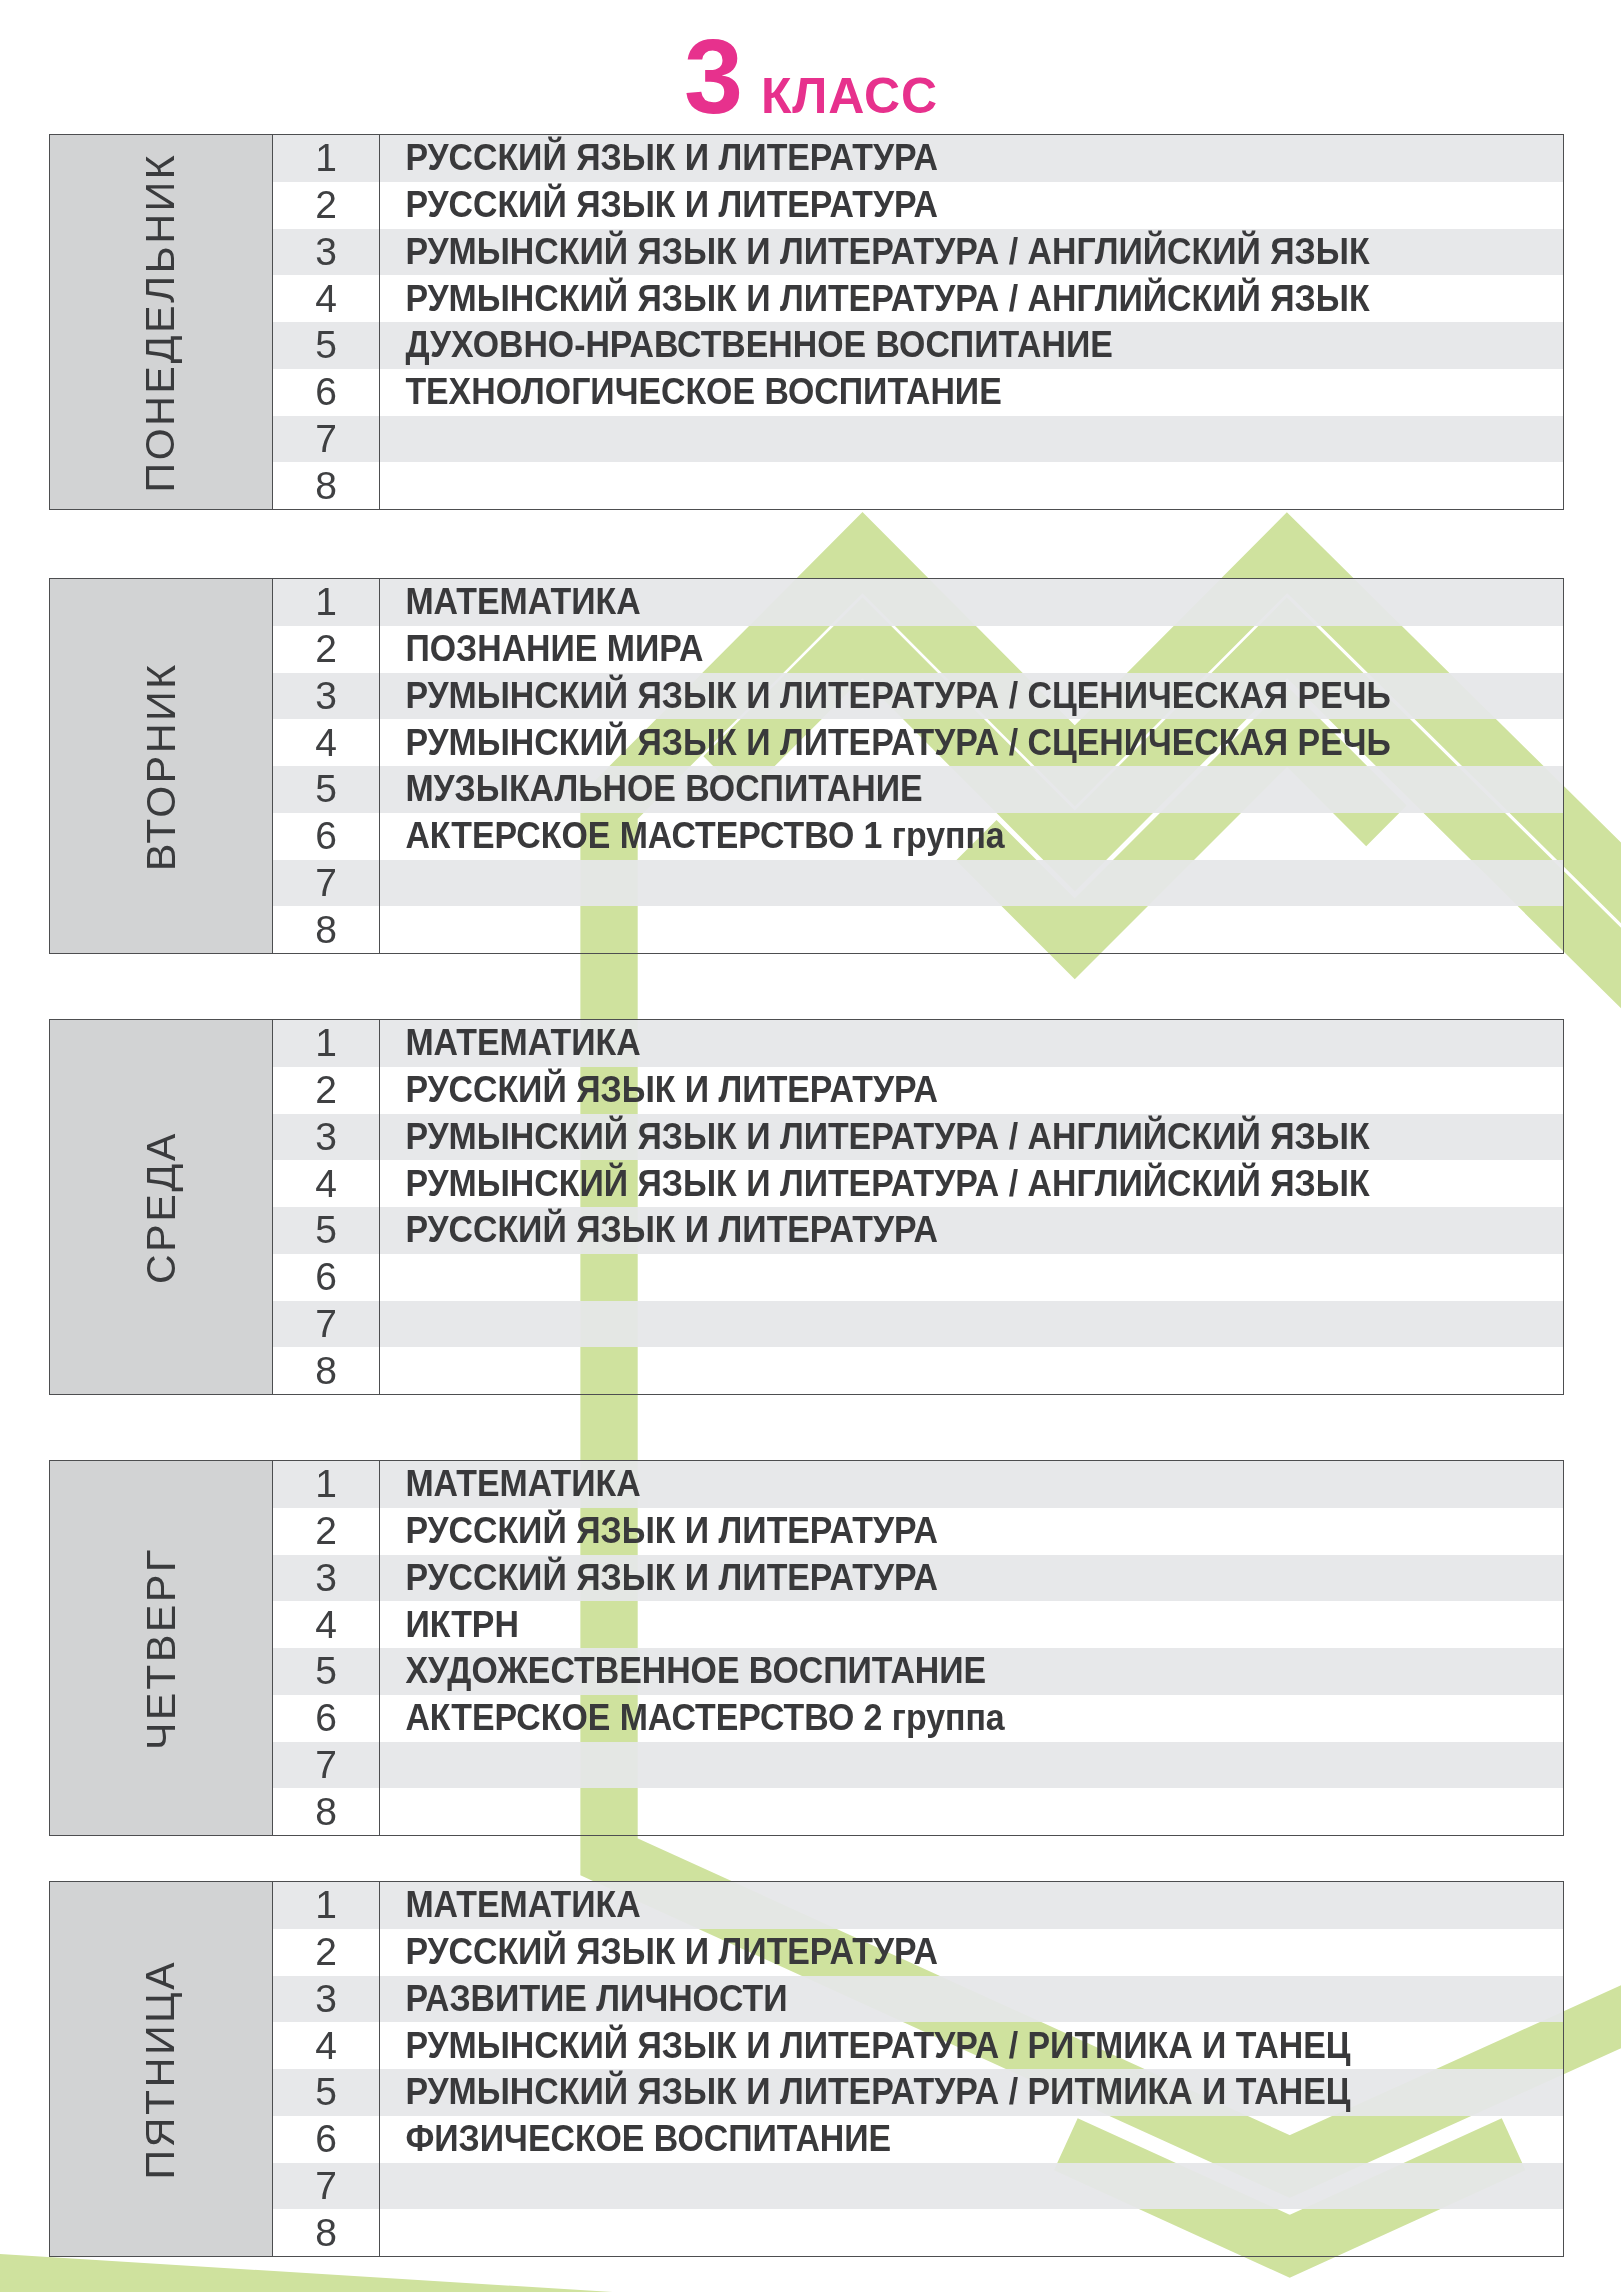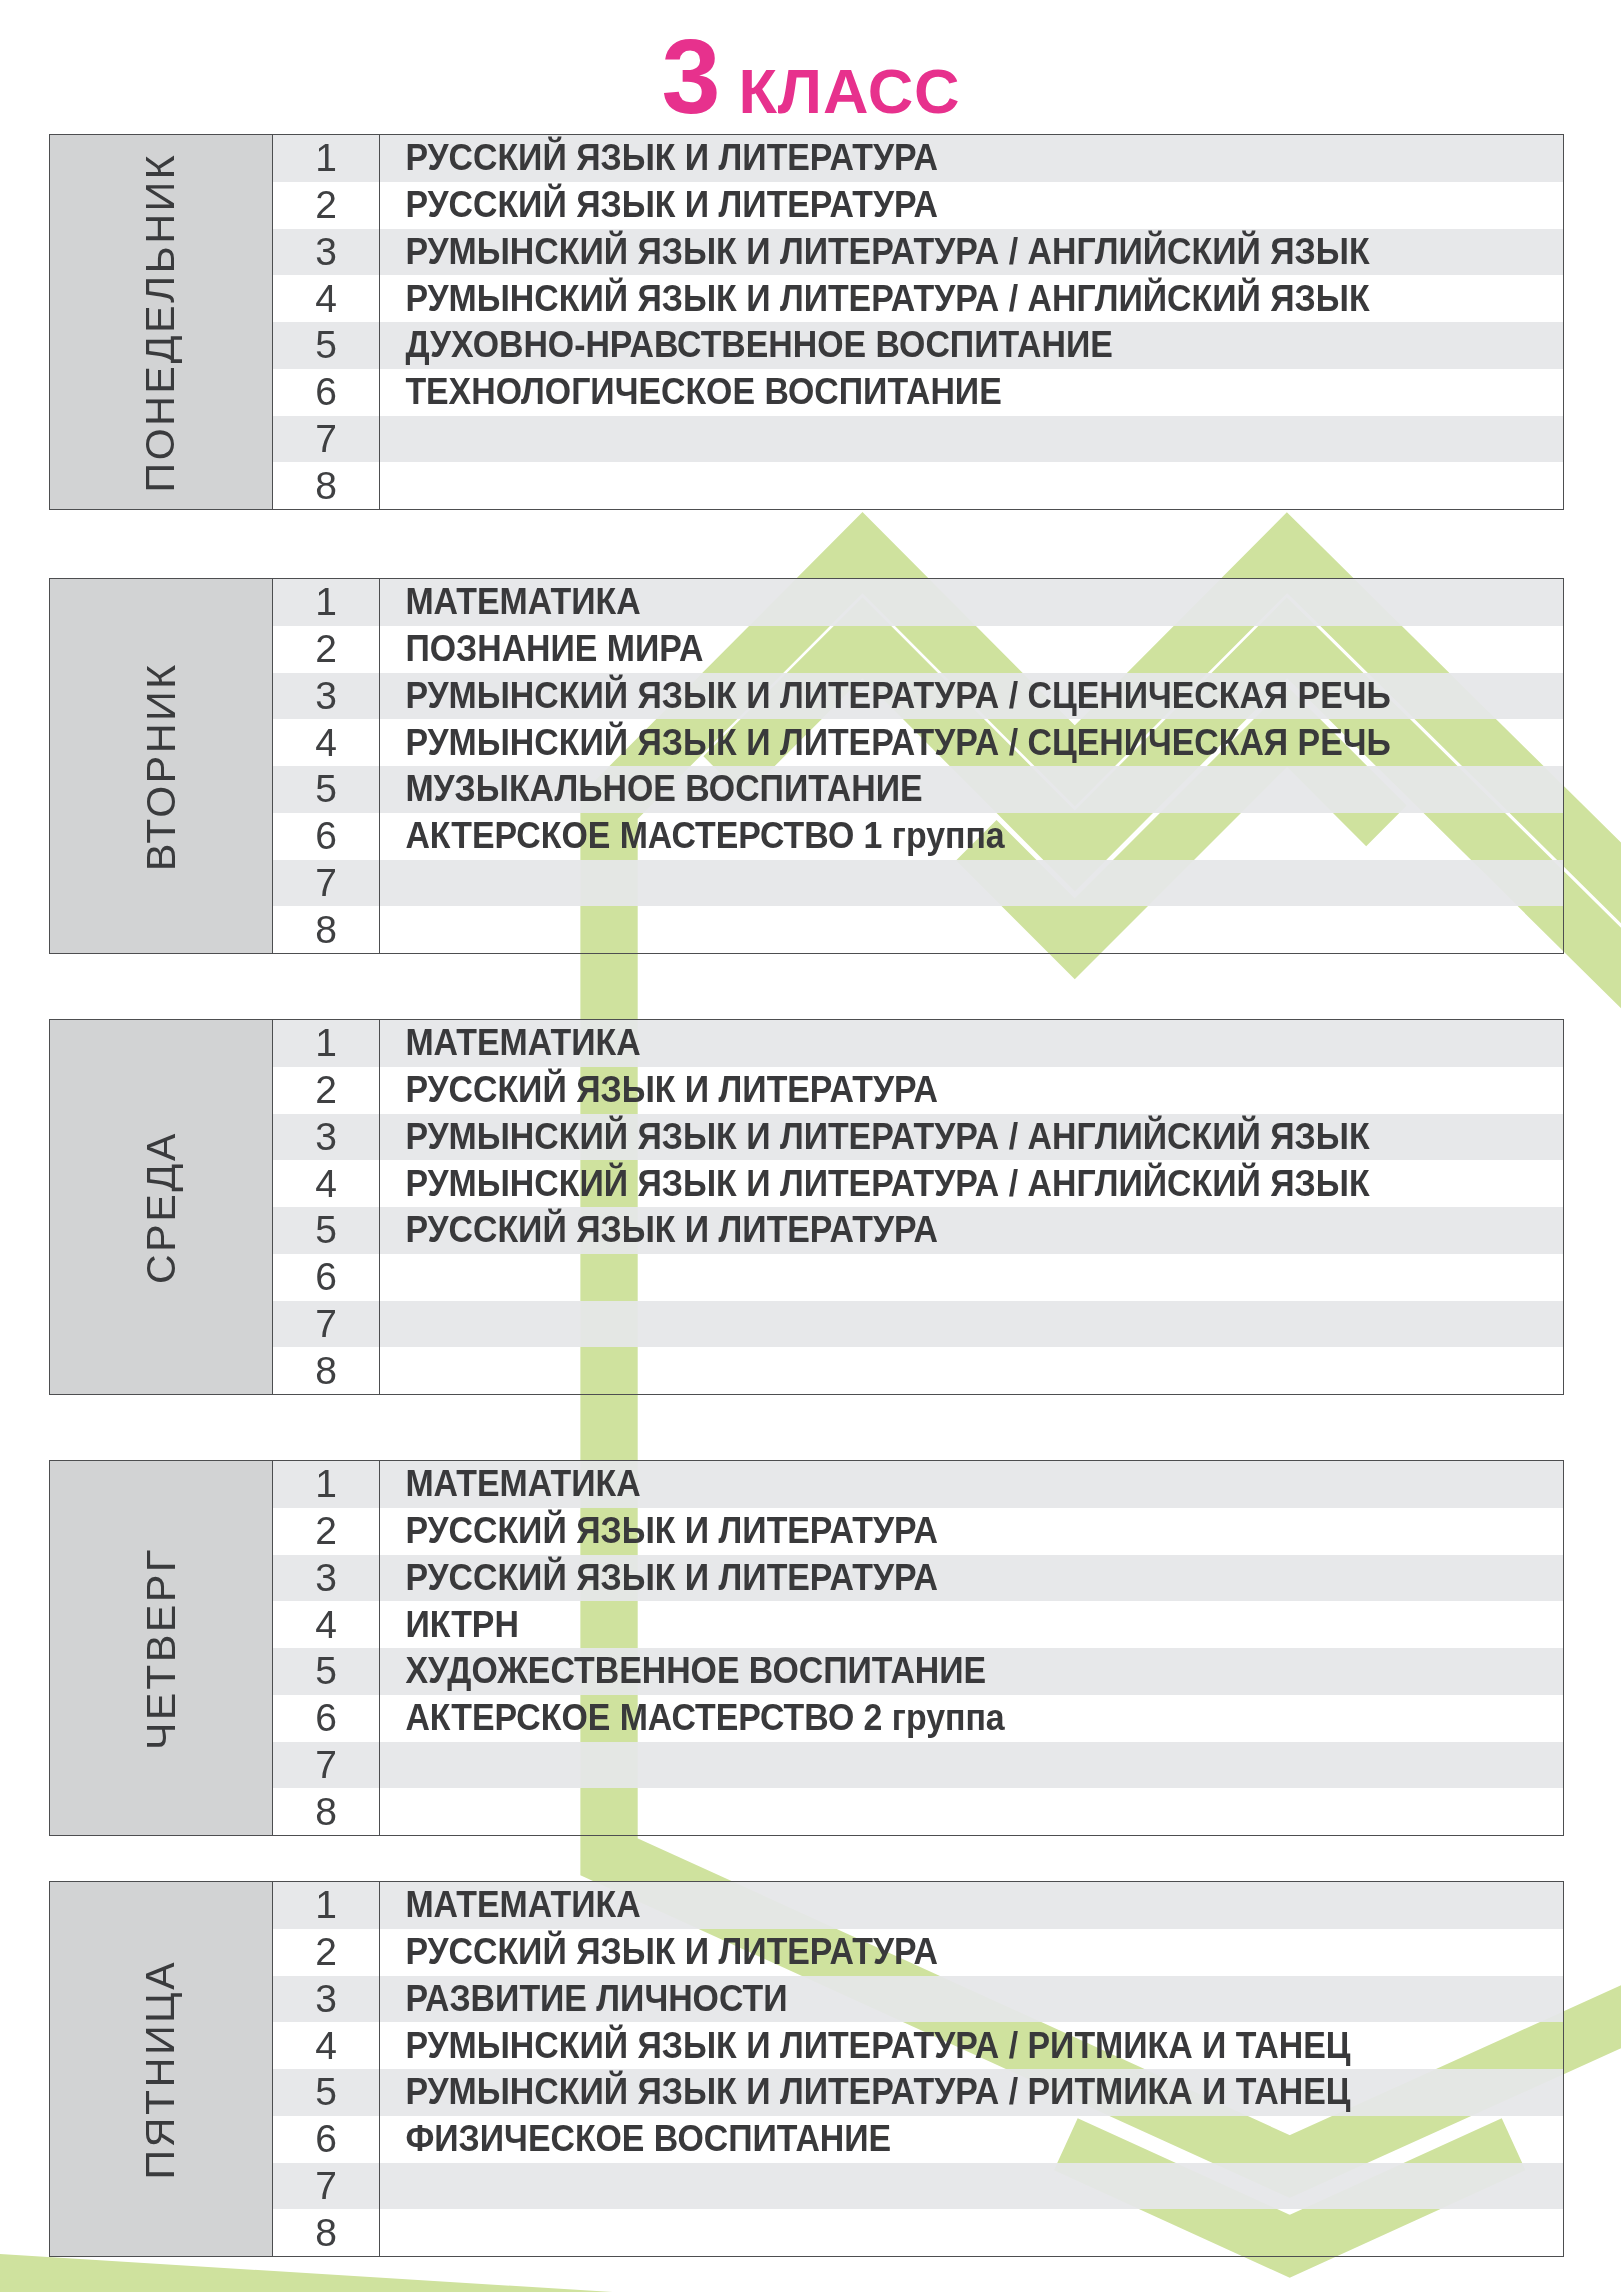--- a/index.html
+++ b/index.html
@@ -13,21 +13,21 @@
   
   .decor{position:absolute;left:0;top:0;z-index:0;}
 
   
   .title{
     position:absolute;left:0;top:23px;width:100%;
     display:flex;justify-content:center;align-items:baseline;gap:18px;
     z-index:2;
   }
   .title .grade-num{font-size:106px;font-weight:bold;line-height:1;}
-  .title .grade-word{font-size:63px;font-weight:bold;line-height:1;letter-spacing:0.9px;margin-top:14px;}
+  .title .grade-word{font-size:50px;font-weight:bold;line-height:1;letter-spacing:0.9px;margin-top:14px;}
 
   
   .day-block{
     position:absolute;left:49px;width:1515px;height:376px;
     border:1.8px solid #4d4e50;
     box-sizing:border-box;
     z-index:1;
     display:flex;
   }
   .day-box{

